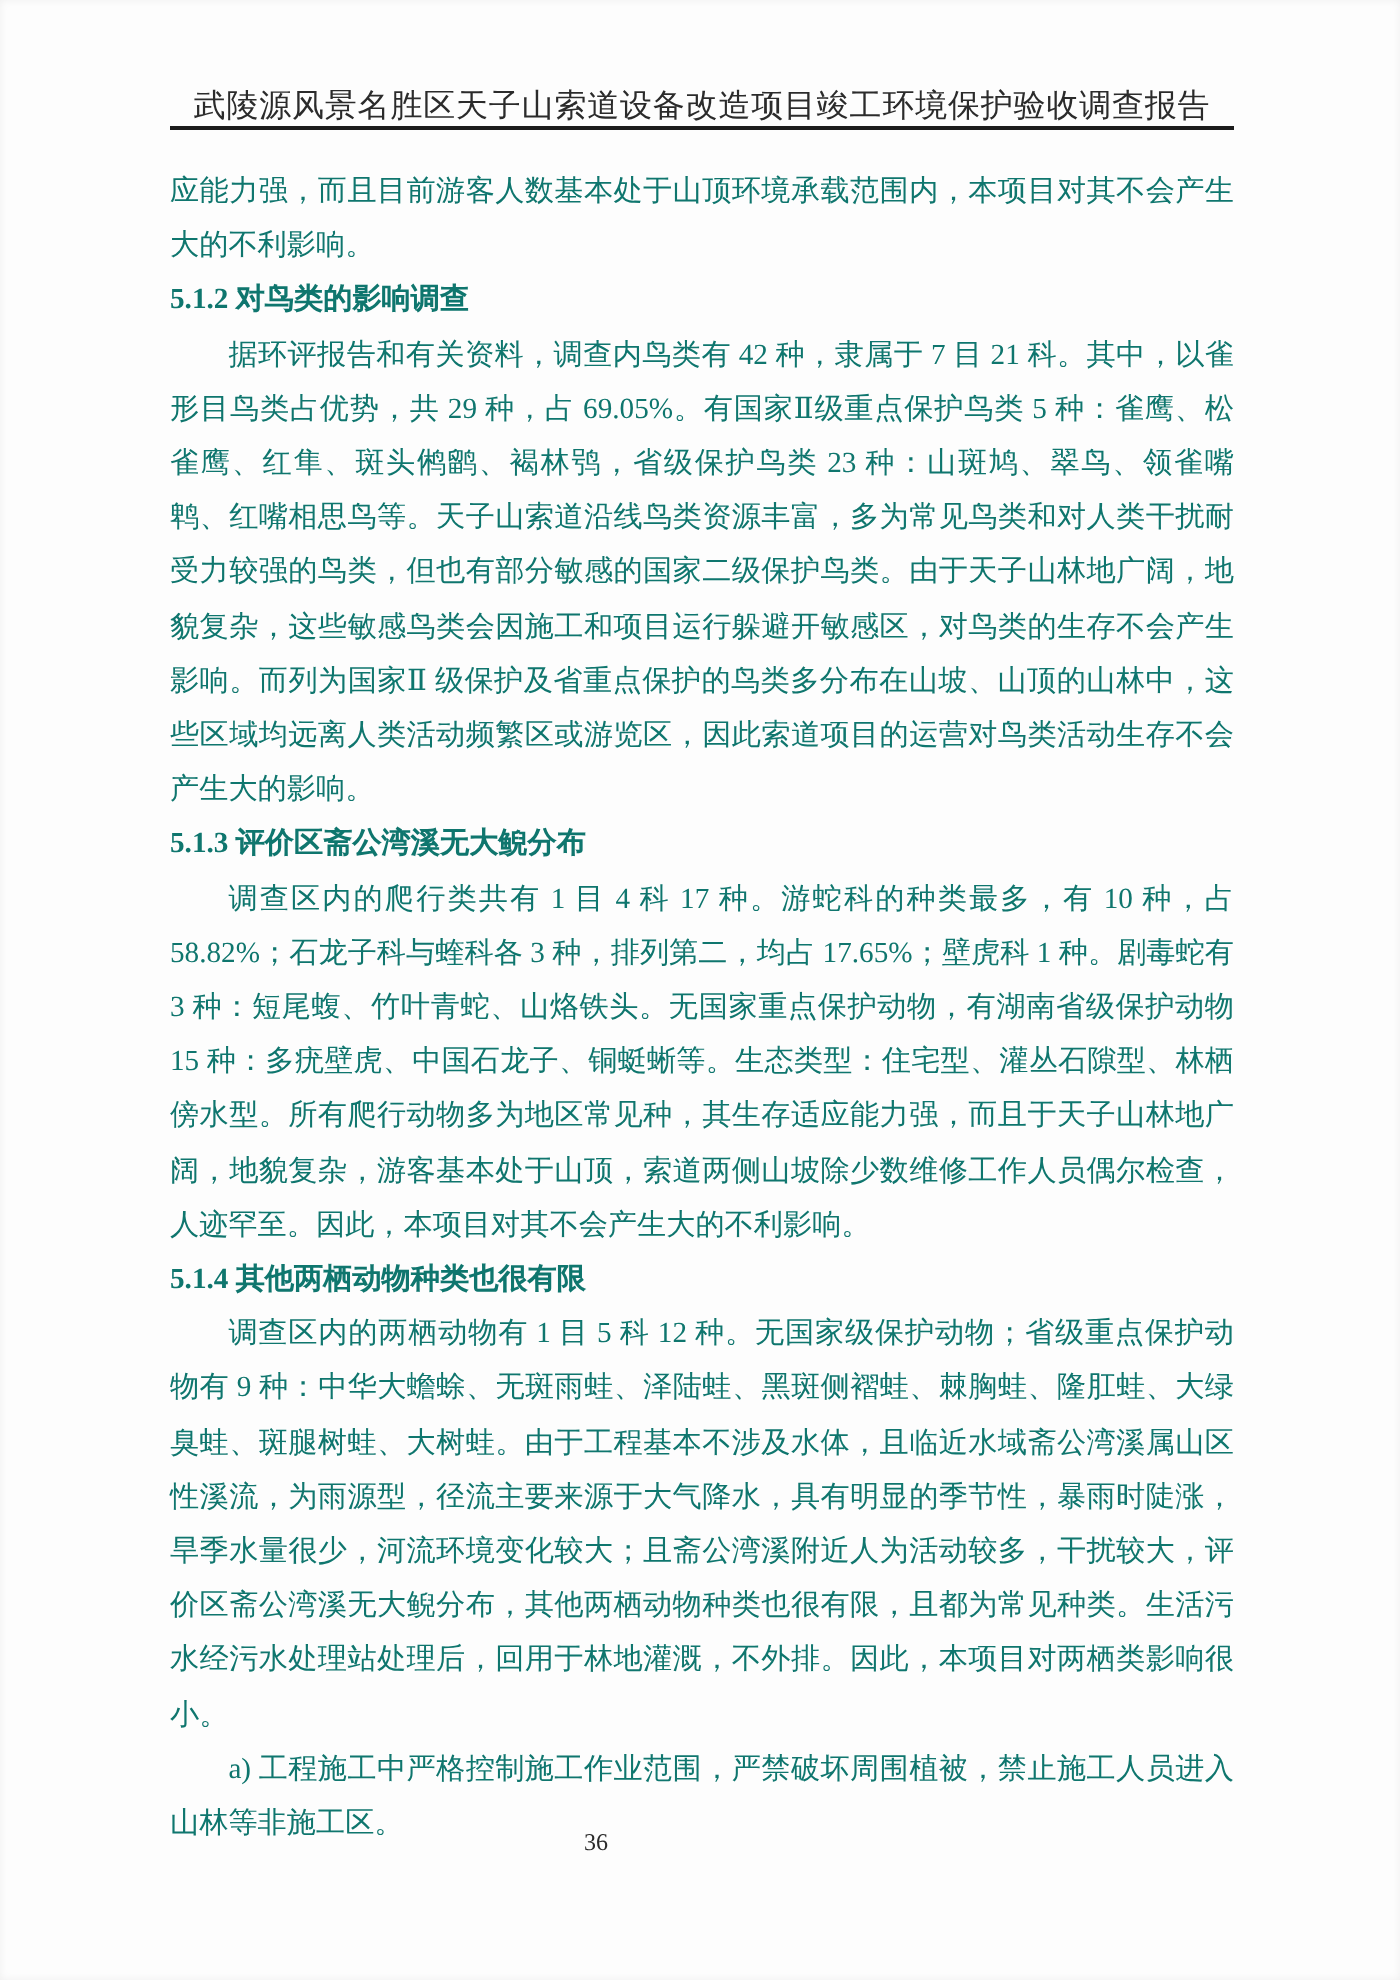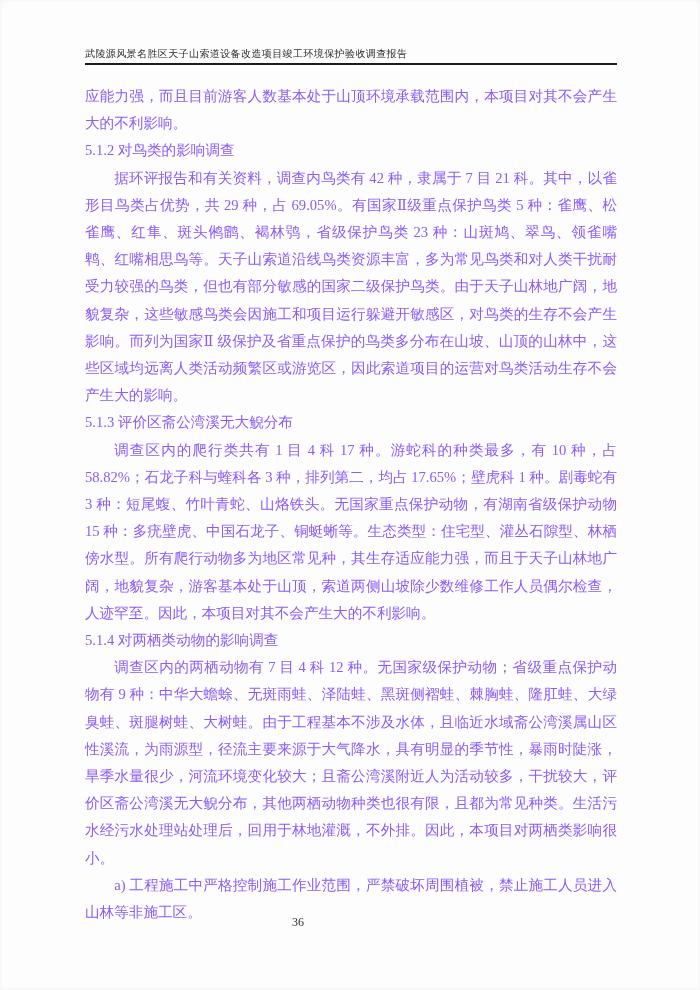--- a/index.html
+++ b/index.html
@@ -17,53 +17,53 @@
     overflow: hidden;
     box-shadow: inset 0 0 4px rgba(0,0,0,0.06);
   }
   .page-header {
     position: absolute;
     left: 85px;
     top: 47px;
     width: 532px;
   }
   .header-text {
-    font-size: 10px;
+    font-size: 16px;
     line-height: 13px;
-    text-align: left;
+    text-align: center;
     letter-spacing: 0.4px;
     color: #2b2b2b;
     white-space: nowrap;
   }
   .header-rule {
     margin-top: 3px;
     height: 2px;
     background: #1c1c1c;
   }
   .doc-body {
     position: absolute;
     left: 85px;
     top: 83px;
     width: 532px;
     font-size: 14.6px;
     line-height: 27.2px;
     text-align: justify;
-    color: #8b5cf6;
+    color: #0f766e;
   }
   .para {
     margin: 0;
     text-indent: 2em;
   }
   .para.no-indent {
     text-indent: 0;
   }
   .heading {
     margin: 0;
     font-size: 14.6px;
-    font-weight: normal;
+    font-weight: bold;
     line-height: 27.2px;
     text-align: left;
   }
   .page-footer {
     position: absolute;
     left: 0;
     top: 912px;
     width: 596px;
     text-align: center;
   }
@@ -87,22 +87,22 @@
   <main class="doc-body">
 
     <p class="para no-indent">应能力强，而且目前游客人数基本处于山顶环境承载范围内，本项目对其不会产生大的不利影响。</p>
 
     <h3 class="heading">5.1.2 对鸟类的影响调查</h3>
     <p class="para">据环评报告和有关资料，调查内鸟类有 42 种，隶属于 7 目 21 科。其中，以雀形目鸟类占优势，共 29 种，占 69.05%。有国家Ⅱ级重点保护鸟类 5 种：雀鹰、松雀鹰、红隼、斑头鸺鹠、褐林鸮，省级保护鸟类 23 种：山斑鸠、翠鸟、领雀嘴鹎、红嘴相思鸟等。天子山索道沿线鸟类资源丰富，多为常见鸟类和对人类干扰耐受力较强的鸟类，但也有部分敏感的国家二级保护鸟类。由于天子山林地广阔，地貌复杂，这些敏感鸟类会因施工和项目运行躲避开敏感区，对鸟类的生存不会产生影响。而列为国家Ⅱ 级保护及省重点保护的鸟类多分布在山坡、山顶的山林中，这些区域均远离人类活动频繁区或游览区，因此索道项目的运营对鸟类活动生存不会产生大的影响。</p>
 
     <h3 class="heading">5.1.3 评价区斋公湾溪无大鲵分布</h3>
     <p class="para">调查区内的爬行类共有 1 目 4 科 17 种。游蛇科的种类最多，有 10 种，占 58.82%；石龙子科与蝰科各 3 种，排列第二，均占 17.65%；壁虎科 1 种。剧毒蛇有 3 种：短尾蝮、竹叶青蛇、山烙铁头。无国家重点保护动物，有湖南省级保护动物 15 种：多疣壁虎、中国石龙子、铜蜓蜥等。生态类型：住宅型、灌丛石隙型、林栖傍水型。所有爬行动物多为地区常见种，其生存适应能力强，而且于天子山林地广阔，地貌复杂，游客基本处于山顶，索道两侧山坡除少数维修工作人员偶尔检查，人迹罕至。因此，本项目对其不会产生大的不利影响。</p>
 
-    <h3 class="heading">5.1.4 对两栖类动物的影响调查</h3>
-    <p class="para">调查区内的两栖动物有 7 目 4 科 12 种。无国家级保护动物；省级重点保护动物有 9 种：中华大蟾蜍、无斑雨蛙、泽陆蛙、黑斑侧褶蛙、棘胸蛙、隆肛蛙、大绿臭蛙、斑腿树蛙、大树蛙。由于工程基本不涉及水体，且临近水域斋公湾溪属山区性溪流，为雨源型，径流主要来源于大气降水，具有明显的季节性，暴雨时陡涨，旱季水量很少，河流环境变化较大；且斋公湾溪附近人为活动较多，干扰较大，评价区斋公湾溪无大鲵分布，其他两栖动物种类也很有限，且都为常见种类。生活污水经污水处理站处理后，回用于林地灌溉，不外排。因此，本项目对两栖类影响很小。</p>
+    <h3 class="heading">5.1.4 其他两栖动物种类也很有限</h3>
+    <p class="para">调查区内的两栖动物有 1 目 5 科 12 种。无国家级保护动物；省级重点保护动物有 9 种：中华大蟾蜍、无斑雨蛙、泽陆蛙、黑斑侧褶蛙、棘胸蛙、隆肛蛙、大绿臭蛙、斑腿树蛙、大树蛙。由于工程基本不涉及水体，且临近水域斋公湾溪属山区性溪流，为雨源型，径流主要来源于大气降水，具有明显的季节性，暴雨时陡涨，旱季水量很少，河流环境变化较大；且斋公湾溪附近人为活动较多，干扰较大，评价区斋公湾溪无大鲵分布，其他两栖动物种类也很有限，且都为常见种类。生活污水经污水处理站处理后，回用于林地灌溉，不外排。因此，本项目对两栖类影响很小。</p>
     <p class="para">a) 工程施工中严格控制施工作业范围，严禁破坏周围植被，禁止施工人员进入山林等非施工区。</p>
 
   </main>
 
   <footer class="page-footer">
     <span class="page-number">36</span>
   </footer>
 
 </div>
 

